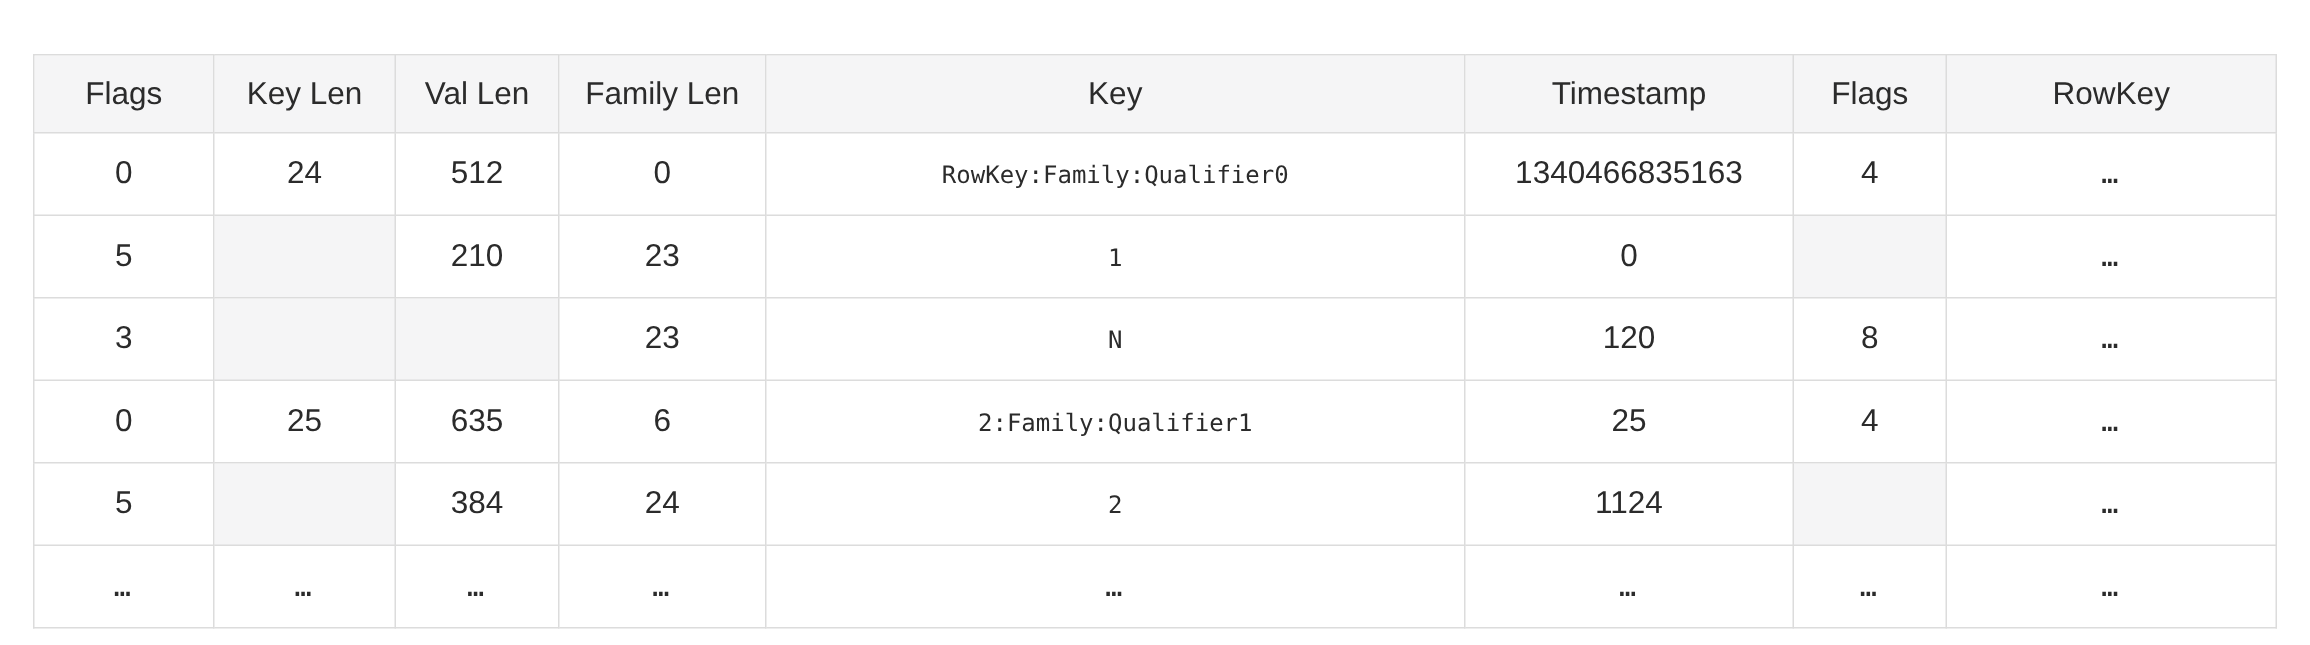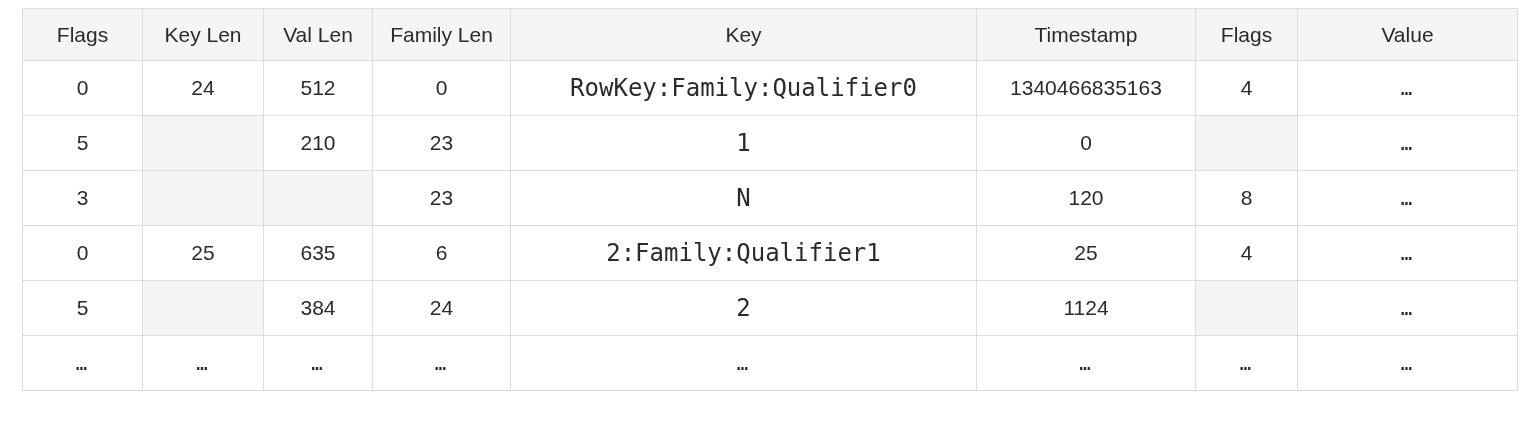--- a/index.html
+++ b/index.html
@@ -13,21 +13,21 @@
     padding:0;
     background:#ffffff;
     width:1540px;
     height:430px;
     font-family:"Liberation Sans", sans-serif;
     overflow:hidden;
   }
   .stage{
     position:absolute;
     left:22px;
-    top:8px;
+    top:36px;
   }
   table{
     border-collapse:collapse;
     table-layout:fixed;
     width:1495px;
   }
   th, td{
     border:1.5px solid var(--border);
     text-align:center;
     vertical-align:middle;
@@ -42,21 +42,21 @@
   th{
     background:var(--header-bg);
     font-size:21px;
   }
   td{
     background:#ffffff;
     font-size:21px;
   }
   td.mono, td.dots{
     font-family:"DejaVu Sans Mono", monospace;
-    font-size:24px;
+    font-size:16px;
   }
   td.dots{
     font-size:19px;
     letter-spacing:2px;
   }
   td.empty{
     background:var(--empty-bg);
   }
 </style>
 </head>
@@ -76,21 +76,21 @@
       </colgroup>
     <thead>
       <tr>
           <th>Flags</th>
           <th>Key Len</th>
           <th>Val Len</th>
           <th>Family Len</th>
           <th>Key</th>
           <th>Timestamp</th>
           <th>Flags</th>
-          <th>Value</th>
+          <th>RowKey</th>
         </tr>
     </thead>
     <tbody>
         <tr>
           <td>0</td>
           <td>24</td>
           <td>512</td>
           <td>0</td>
           <td class="mono">RowKey:Family:Qualifier0</td>
           <td>1340466835163</td>

